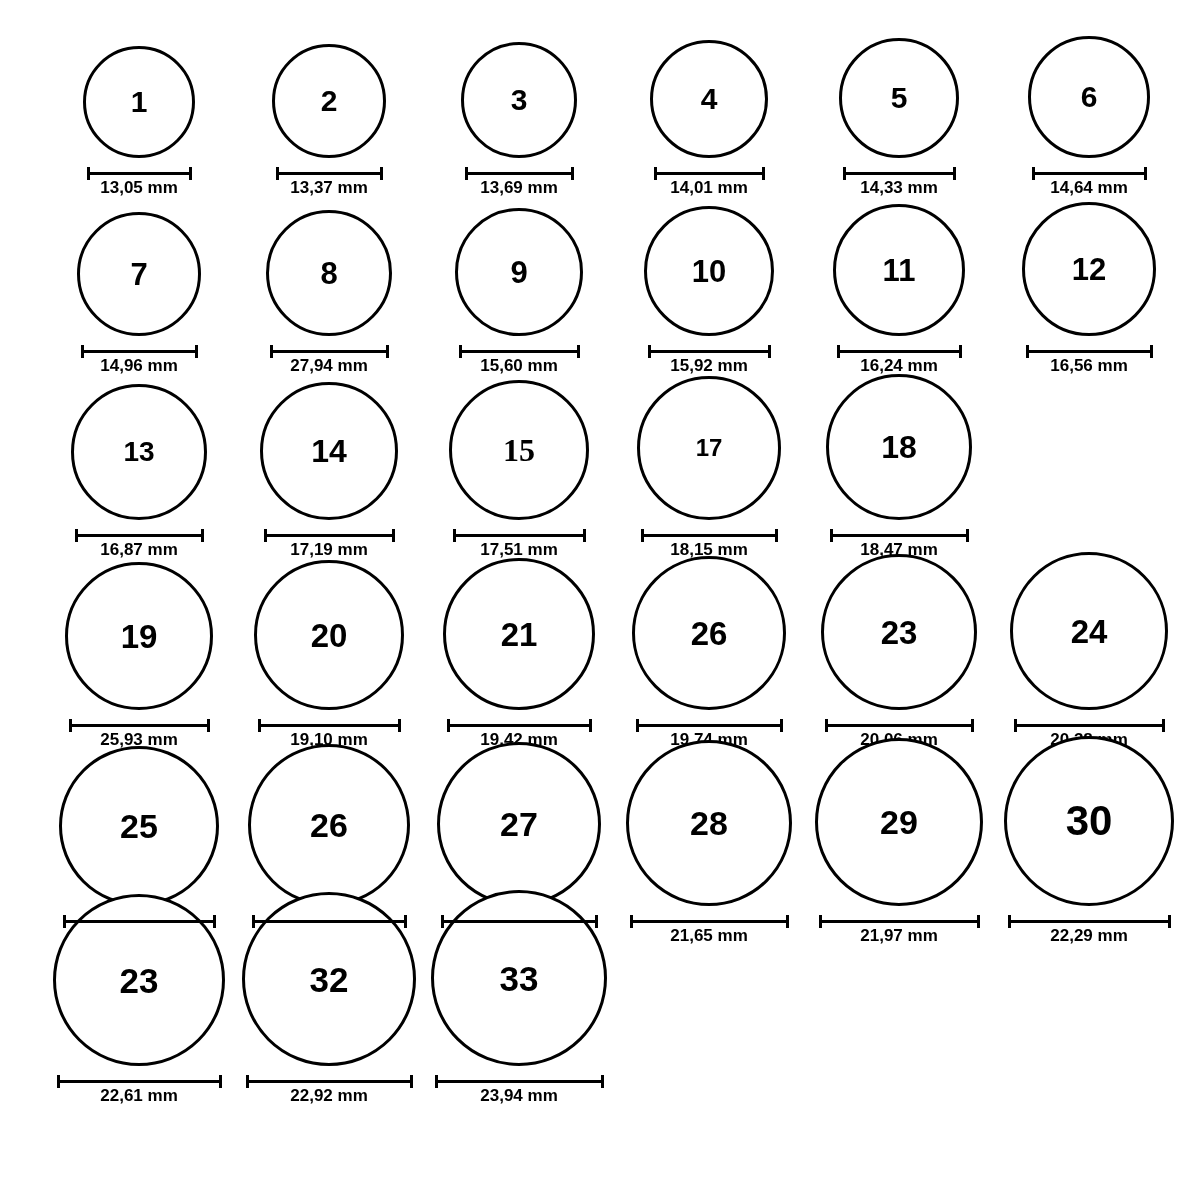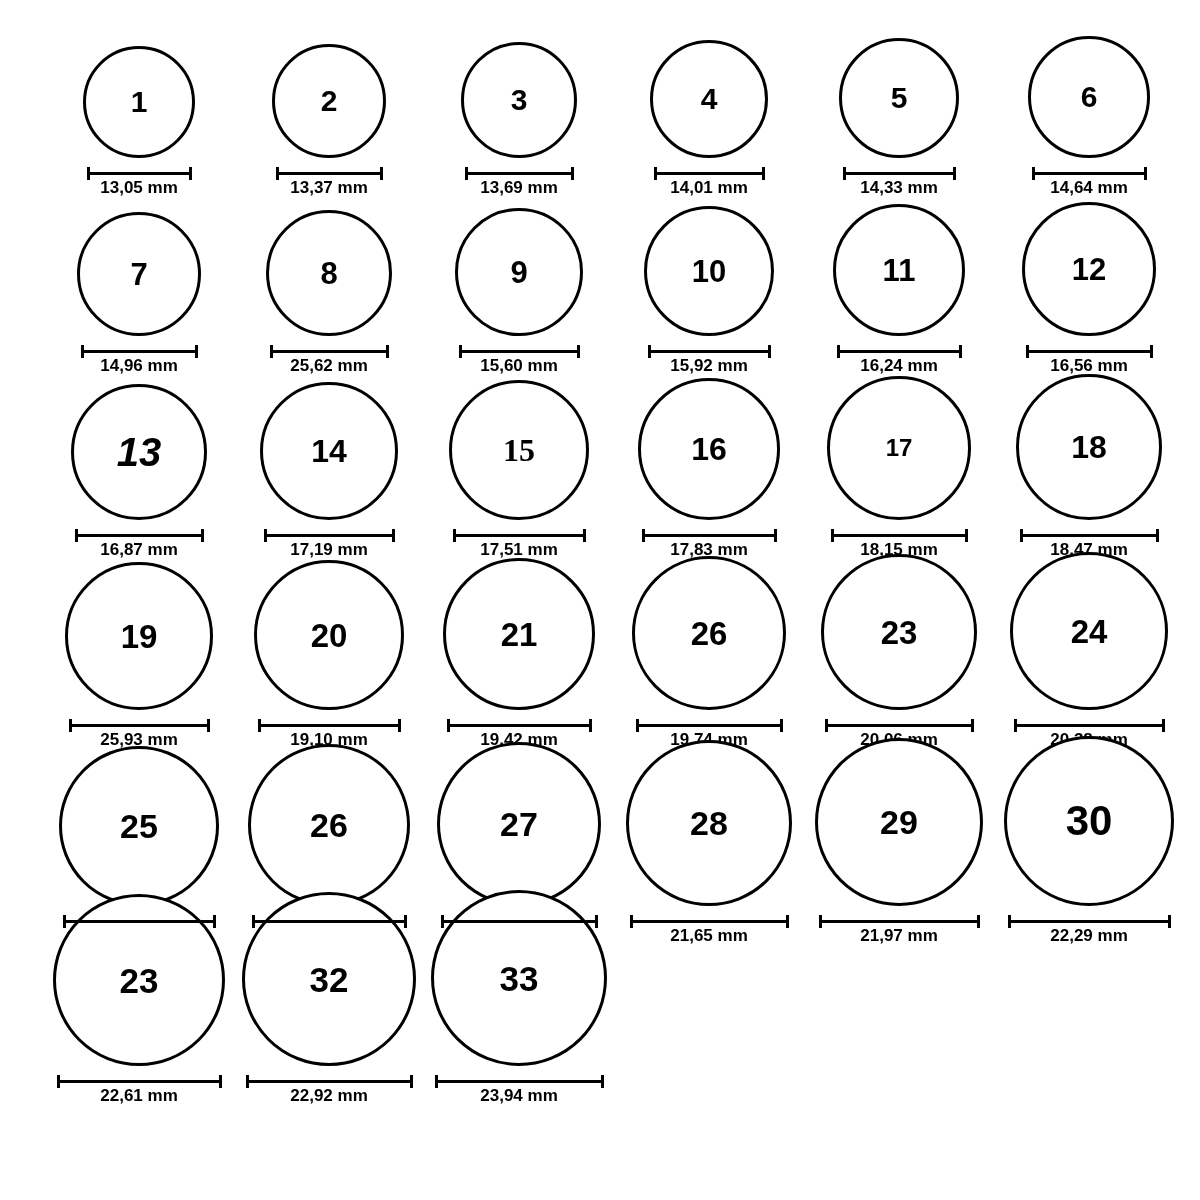--- a/index.html
+++ b/index.html
@@ -164,21 +164,21 @@
       </div>
       <div class="cell">
         <div class="ring" style="width: 126px; height: 126px;">
           <span class="ring-label" style="font-size: 31px;">8</span>
         </div>
         <div class="measure" style="width: 119px;">
           <div class="bar"></div>
           <div class="tick left"></div>
           <div class="tick right"></div>
         </div>
-        <div class="mm">25,62 mm</div>
+        <div class="mm">27,94 mm</div>
       </div>
       <div class="cell">
         <div class="ring" style="width: 128px; height: 128px;">
           <span class="ring-label" style="font-size: 31px;">9</span>
         </div>
         <div class="measure" style="width: 121px;">
           <div class="bar"></div>
           <div class="tick left"></div>
           <div class="tick right"></div>
         </div>
@@ -214,21 +214,21 @@
           <div class="bar"></div>
           <div class="tick left"></div>
           <div class="tick right"></div>
         </div>
         <div class="mm">16,56 mm</div>
       </div>
     </div>
     <div class="row" style="height: 184px;">
       <div class="cell">
         <div class="ring" style="width: 136px; height: 136px;">
-          <span class="ring-label" style="font-size: 40px; font-style: italic;">13</span>
+          <span class="ring-label" style="font-size: 28px;">13</span>
         </div>
         <div class="measure" style="width: 129px;">
           <div class="bar"></div>
           <div class="tick left"></div>
           <div class="tick right"></div>
         </div>
         <div class="mm">16,87 mm</div>
       </div>
       <div class="cell">
         <div class="ring" style="width: 138px; height: 138px;">
@@ -244,31 +244,20 @@
       <div class="cell">
         <div class="ring" style="width: 140px; height: 140px; font-family: Liberation Serif, serif;">
           <span class="ring-label" style="font-size: 32px;">15</span>
         </div>
         <div class="measure" style="width: 133px;">
           <div class="bar"></div>
           <div class="tick left"></div>
           <div class="tick right"></div>
         </div>
         <div class="mm">17,51 mm</div>
-      </div>
-      <div class="cell">
-        <div class="ring" style="width: 142px; height: 142px;">
-          <span class="ring-label" style="font-size: 32px;">16</span>
-        </div>
-        <div class="measure" style="width: 135px;">
-          <div class="bar"></div>
-          <div class="tick left"></div>
-          <div class="tick right"></div>
-        </div>
-        <div class="mm">17,83 mm</div>
       </div>
       <div class="cell">
         <div class="ring" style="width: 144px; height: 144px;">
           <span class="ring-label" style="font-size: 24px;">17</span>
         </div>
         <div class="measure" style="width: 137px;">
           <div class="bar"></div>
           <div class="tick left"></div>
           <div class="tick right"></div>
         </div>

